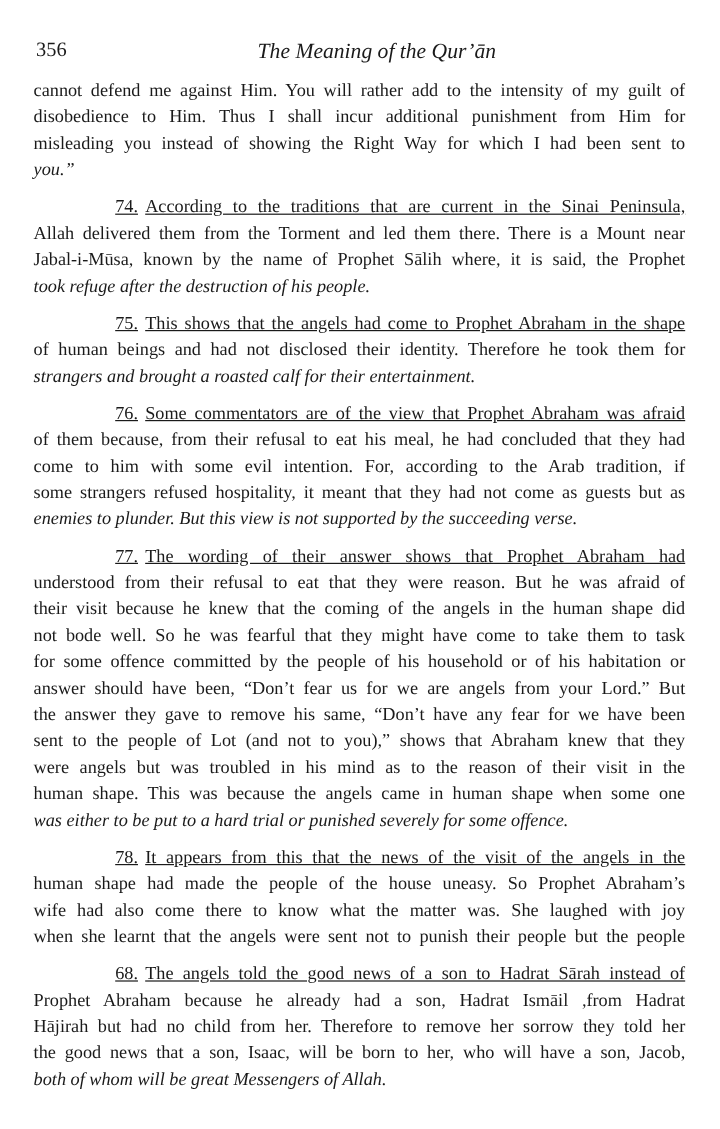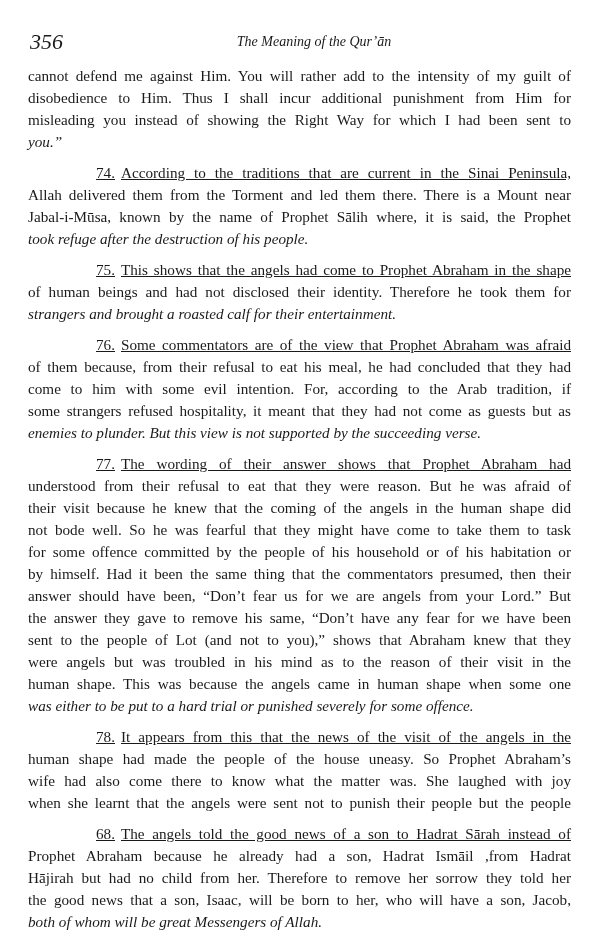--- a/index.html
+++ b/index.html
@@ -26,32 +26,31 @@
     position: absolute;
     top: 30px;
     left: 30px;
     width: 540px;
     height: 24px;
   }
   .page-number {
     position: absolute;
     left: 0;
     top: 0;
-    font-size: 22px;
+    font-size: 17px;
     line-height: 24px;
-    font-style: italic;
   }
   .running-title {
     position: absolute;
     left: 0;
     width: 100%;
     top: 0;
     text-align: center;
     font-style: italic;
-    font-size: 14px;
+    font-size: 18px;
     line-height: 24px;
     padding-left: 28px;
     box-sizing: border-box;
   }
   .body-text {
     position: absolute;
     top: 65px;
     left: 28px;
     width: 543px;
     font-size: 15.2px;
@@ -112,21 +111,20 @@
         <span class="line">come to him with some evil intention. For, according to the Arab tradition, if</span>
         <span class="line">some strangers refused hospitality, it meant that they had not come as guests but as</span>
         <span class="line last">enemies to plunder. But this view is not supported by the succeeding verse.</span>
       </div>
       <div class="para">
         <span class="line indent"><span class="note-num">77.</span><span>The wording of their answer shows that Prophet Abraham had</span></span>
         <span class="line">understood from their refusal to eat that they were reason. But he was afraid of</span>
         <span class="line">their visit because he knew that the coming of the angels in the human shape did</span>
         <span class="line">not bode well. So he was fearful that they might have come to take them to task</span>
         <span class="line">for some offence committed by the people of his household or of his habitation or</span>
-        <span class="line">by himself. Had it been the same thing that the commentators presumed, then their</span>
         <span class="line">answer should have been, “Don’t fear us for we are angels from your Lord.” But</span>
         <span class="line">the answer they gave to remove his same, “Don’t have any fear for we have been</span>
         <span class="line">sent to the people of Lot (and not to you),” shows that Abraham knew that they</span>
         <span class="line">were angels but was troubled in his mind as to the reason of their visit in the</span>
         <span class="line">human shape. This was because the angels came in human shape when some one</span>
         <span class="line last">was either to be put to a hard trial or punished severely for some offence.</span>
       </div>
       <div class="para">
         <span class="line indent"><span class="note-num">78.</span><span>It appears from this that the news of the visit of the angels in the</span></span>
         <span class="line">human shape had made the people of the house uneasy. So Prophet Abraham’s</span>

